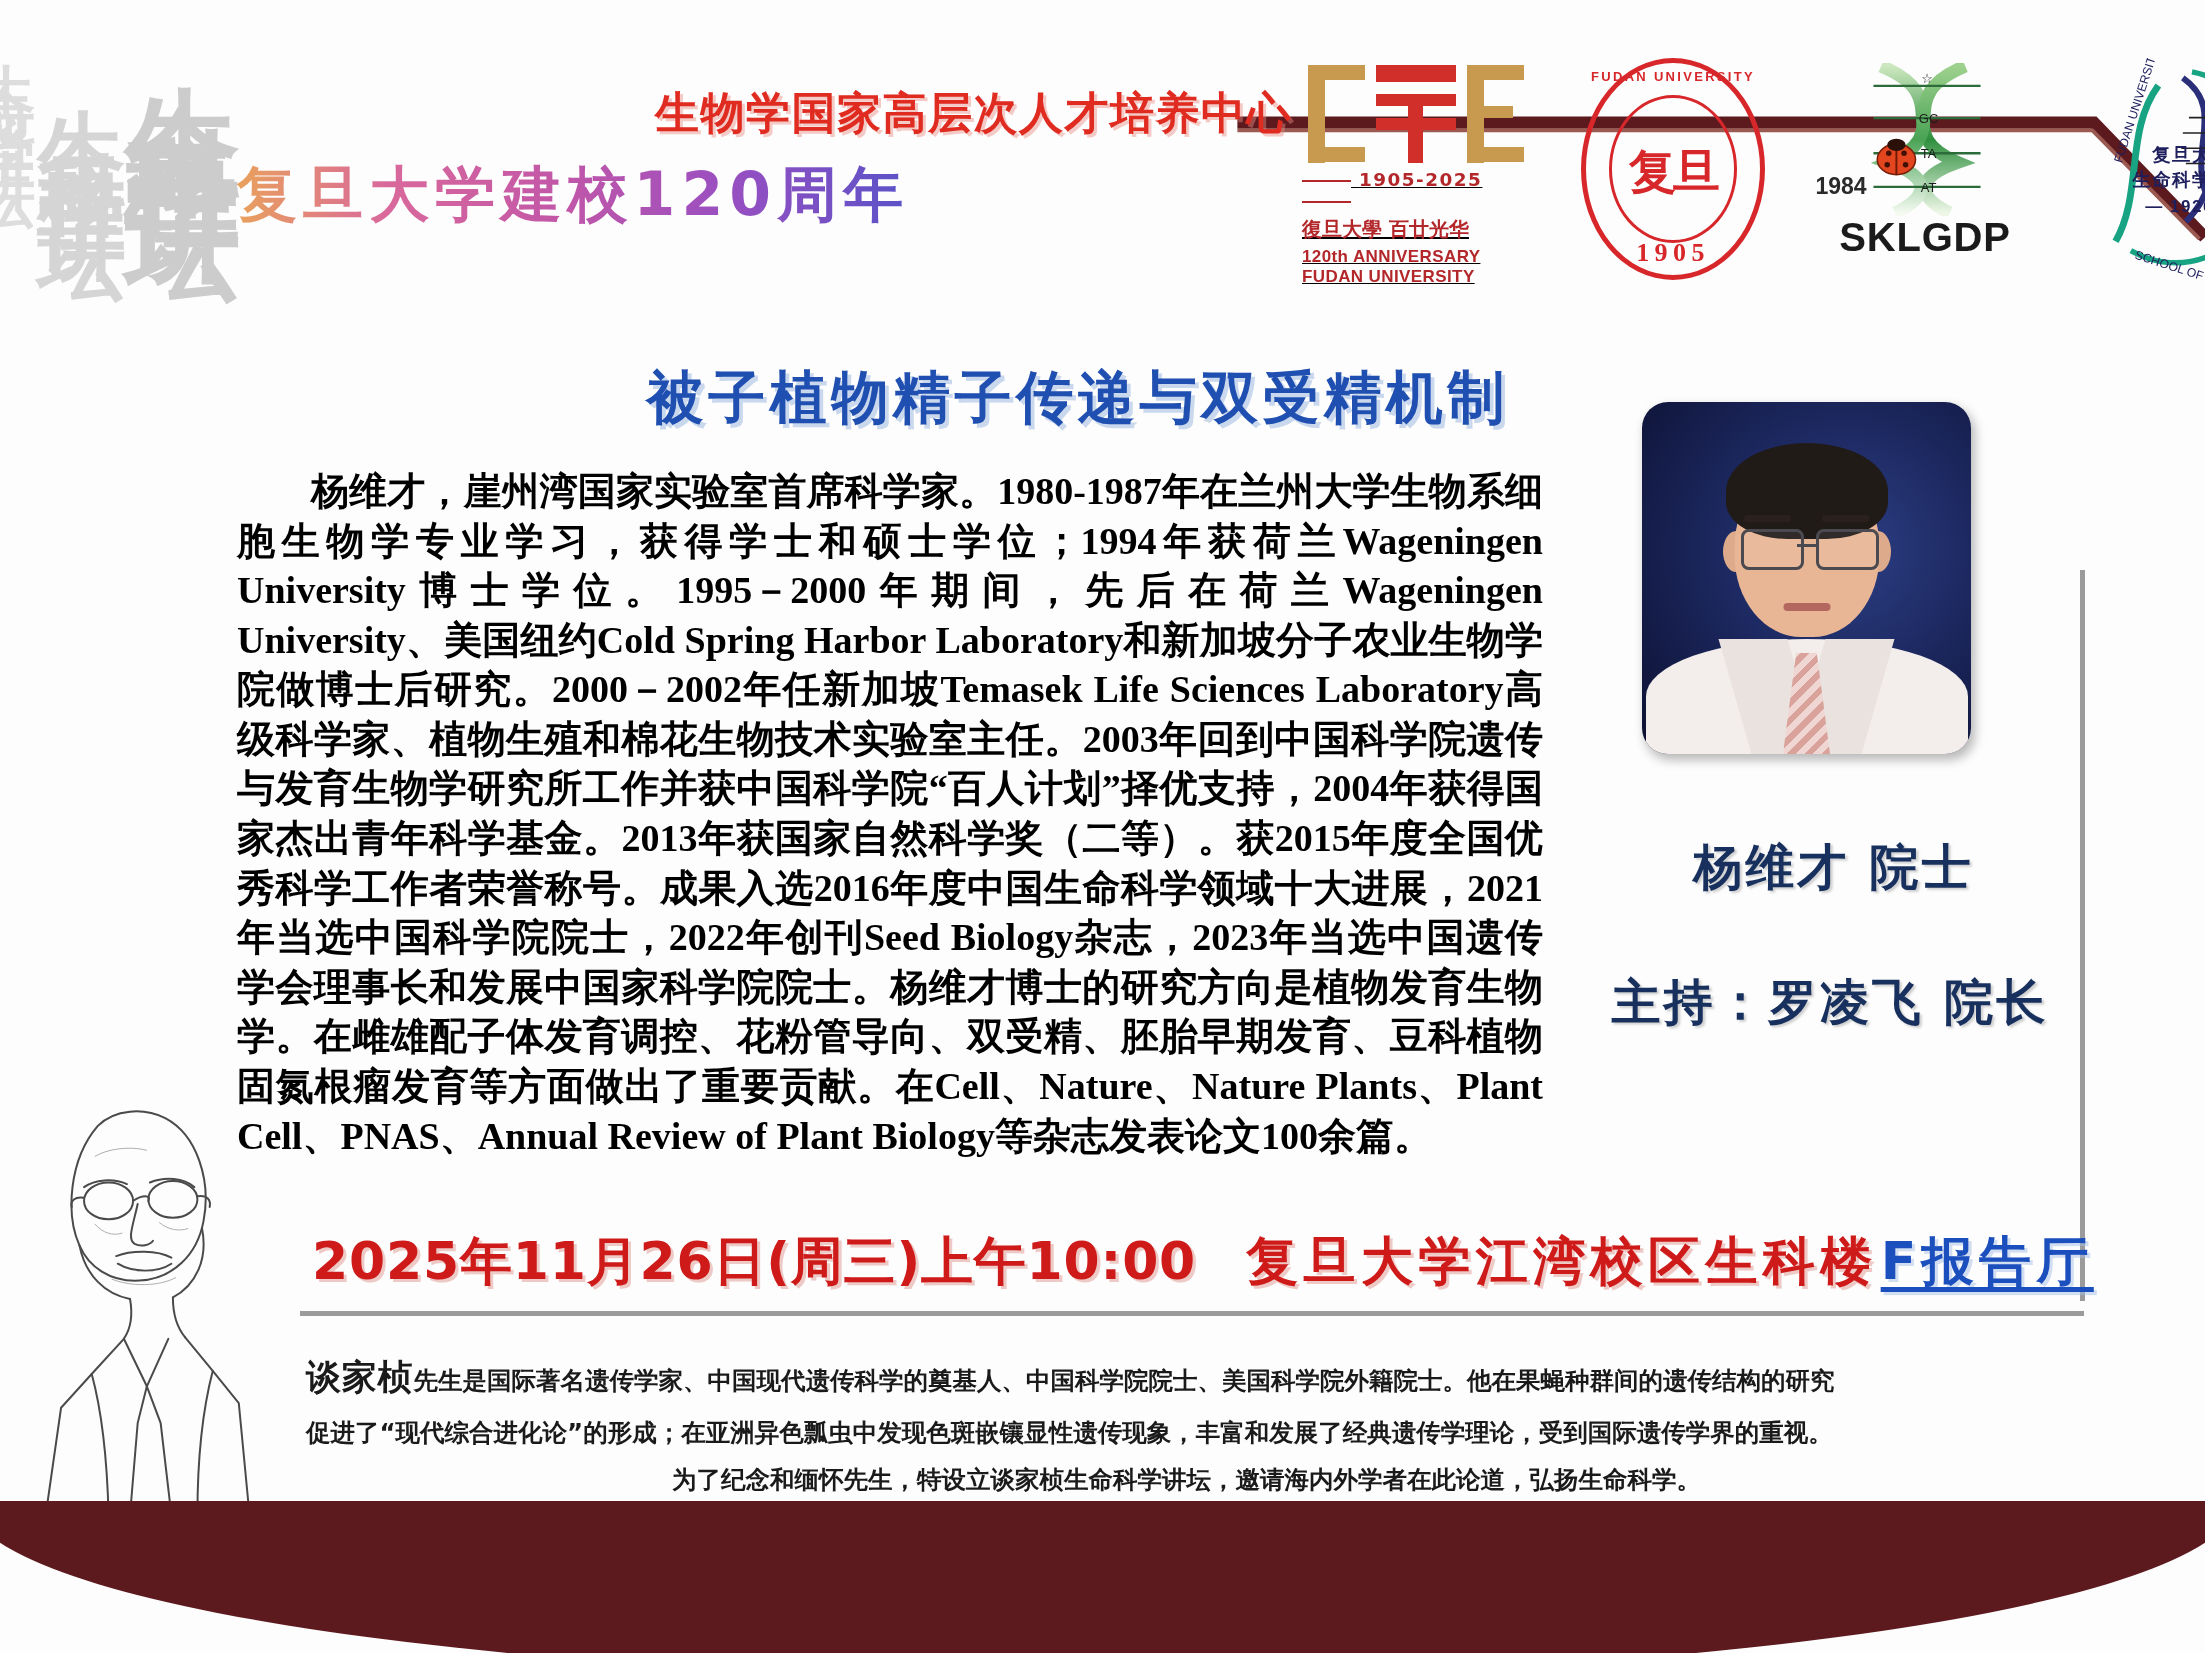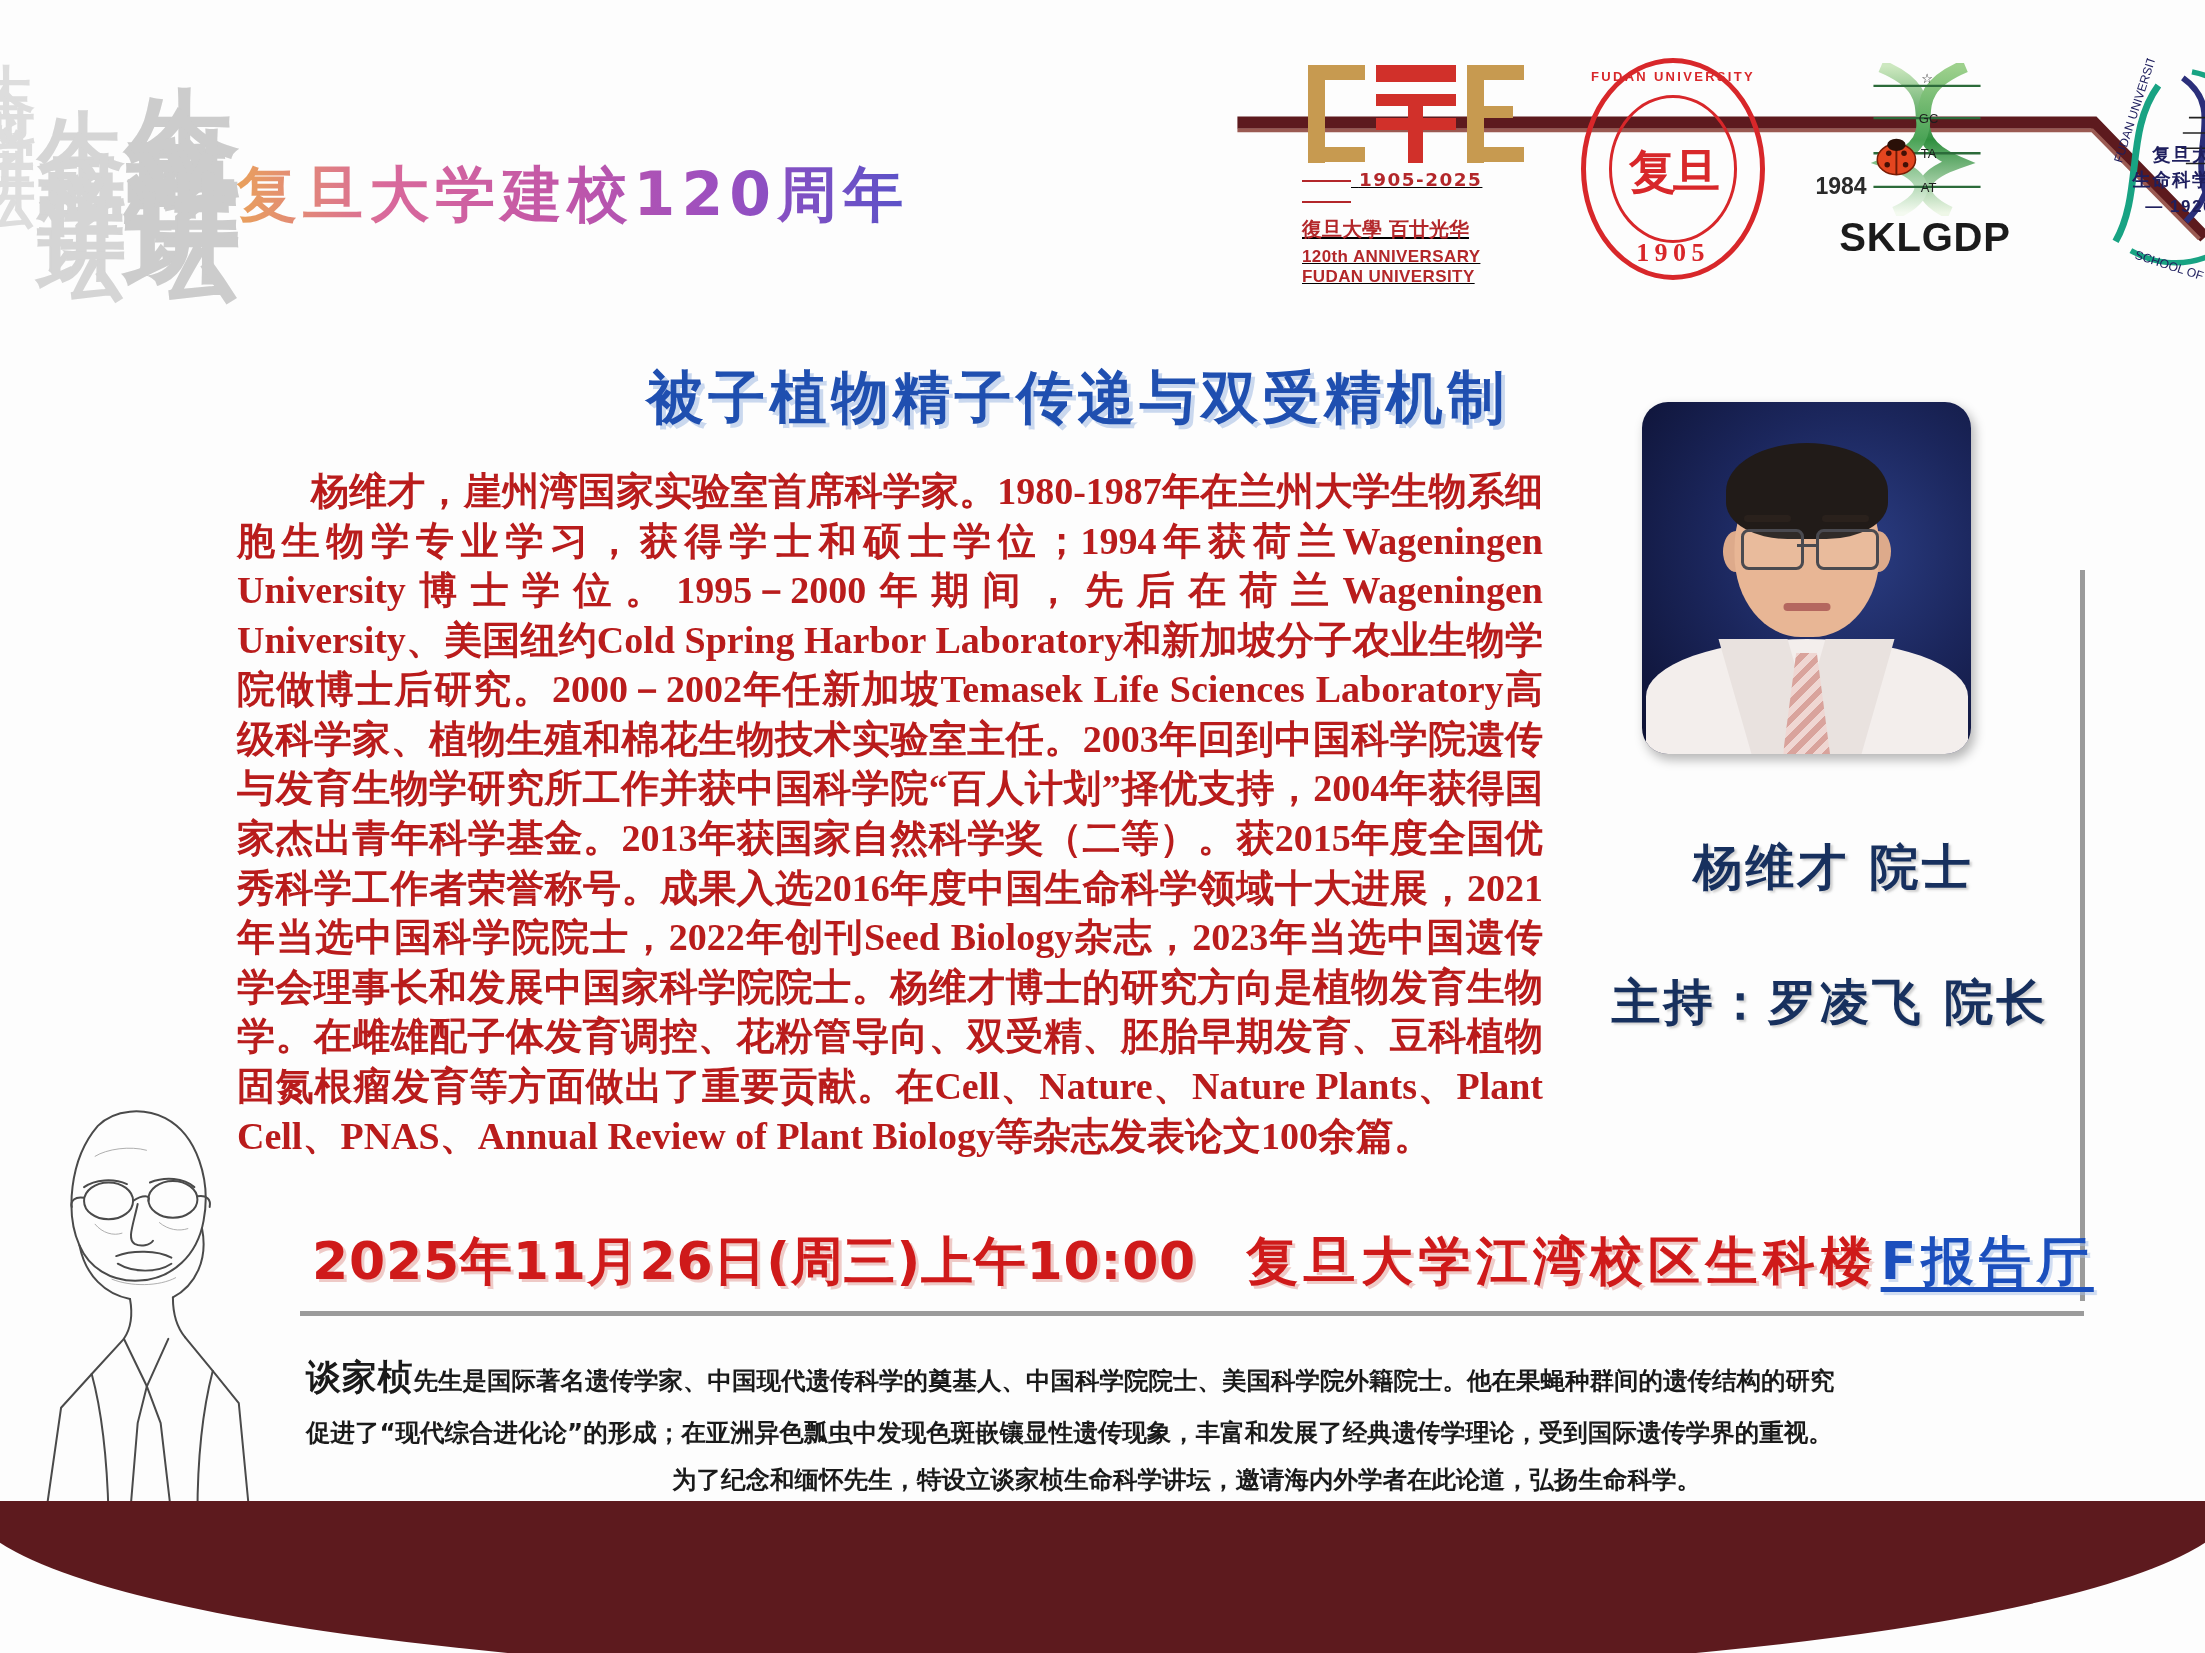--- a/index.html
+++ b/index.html
@@ -98,21 +98,21 @@
     text-shadow:3.8px 3.8px 0 rgba(160,185,225,.55);
     white-space:nowrap;
   }
 
   
   .bio{
     position:absolute;left:237px;top:467px;width:1306px;
     font-family:"Liberation Serif",serif;
     font-weight:bold;
     font-size:38px;line-height:1.305;
-    color:#b91c1c;
+    color:#000000;
     text-align:justify;
     text-indent:74px;
     letter-spacing:0px;
   }
 
   
   .photo{
     position:absolute;left:1642px;top:402px;width:329px;height:352px;
     border-radius:26px;overflow:hidden;
     box-shadow:3.8px 5.4px 10.7px rgba(0,0,0,.28);
@@ -197,20 +197,21 @@
     <div class="wm-col wm1">生命科学讲坛</div>
     <div class="wm-col wm2">生命科学讲坛</div>
     <div class="wm-col wm3">生命科学讲坛</div>
   </div>
 
   <svg class="header-rule" viewBox="0 0 1270 170">
     <polyline points="0,10 1120,10 1265,160" fill="none" stroke="#5d1a1e" stroke-width="16"></polyline>
     <polyline points="0,20 1118,20 1258,162" fill="none" stroke="#9a5a52" stroke-width="5"></polyline>
   </svg>
 
+  <div class="center-name">生物学国家高层次人才培养中心</div>
   <div class="series">
     <span class="l1">复旦大学建校120周年</span>
   </div>
 
   <div class="logos">
 
     <div class="logo anniv">
       <div class="mark">
         <div class="bar" style="left:6.1px;top:13.8px;width:17px;height:98px;"></div>
         <div class="bar" style="left:6.1px;top:13.8px;width:57px;height:15.3px;"></div>

